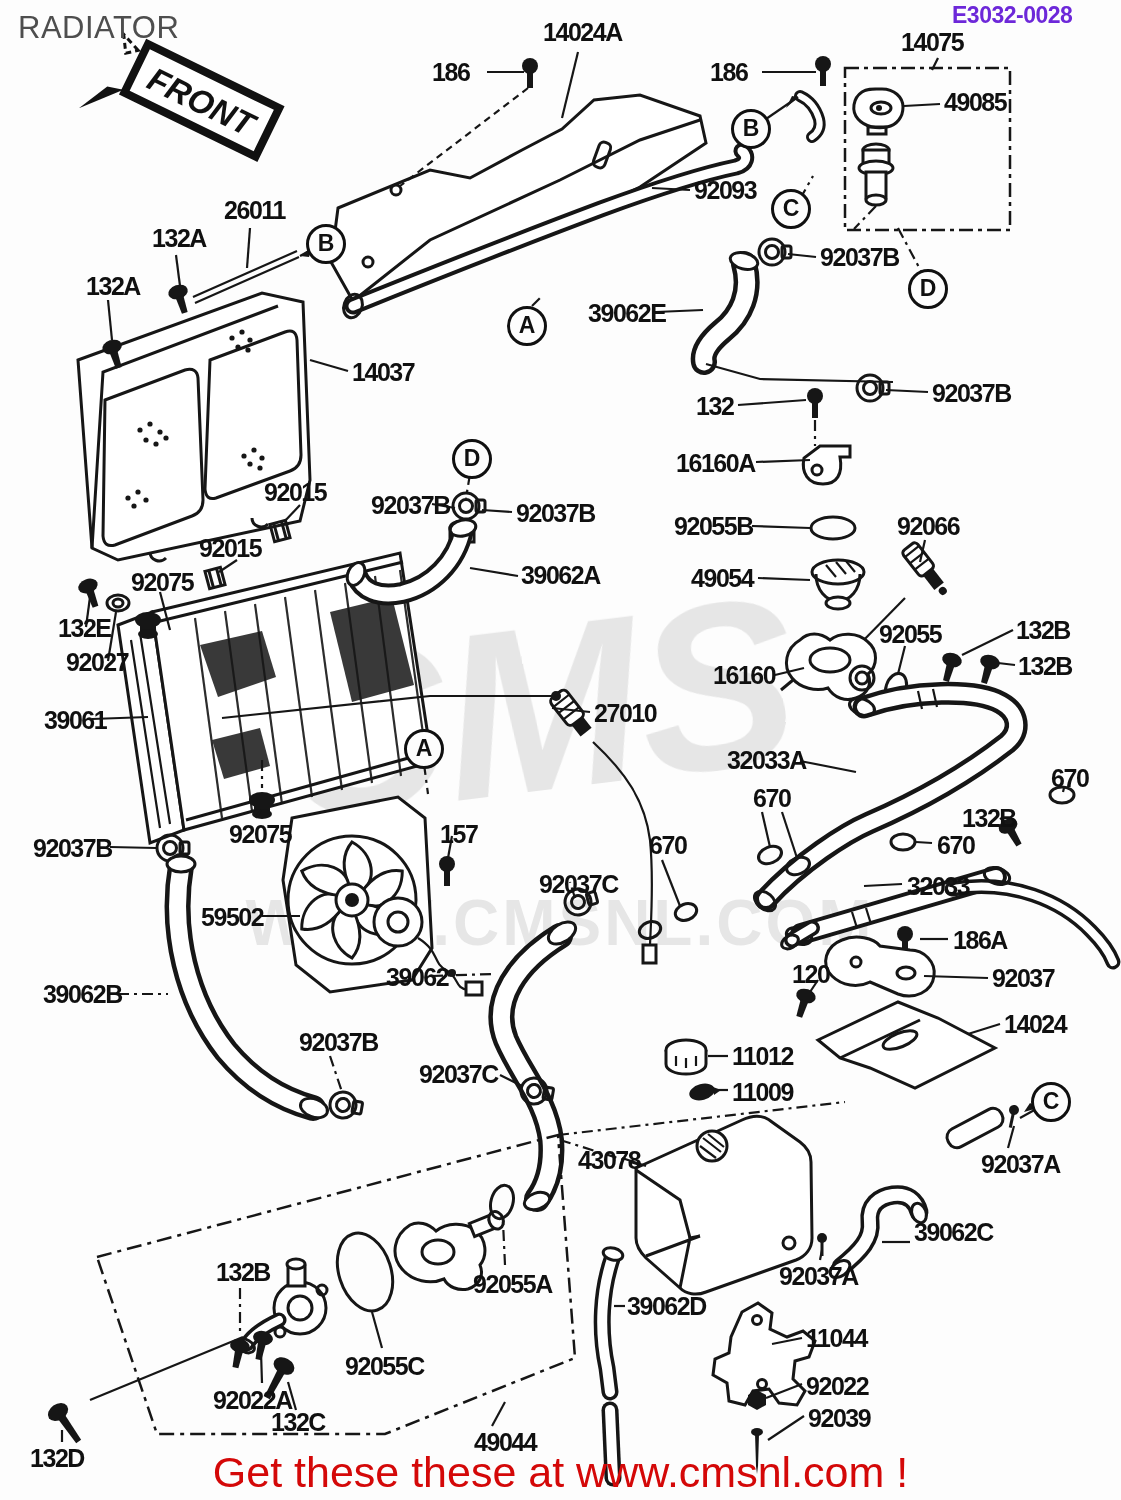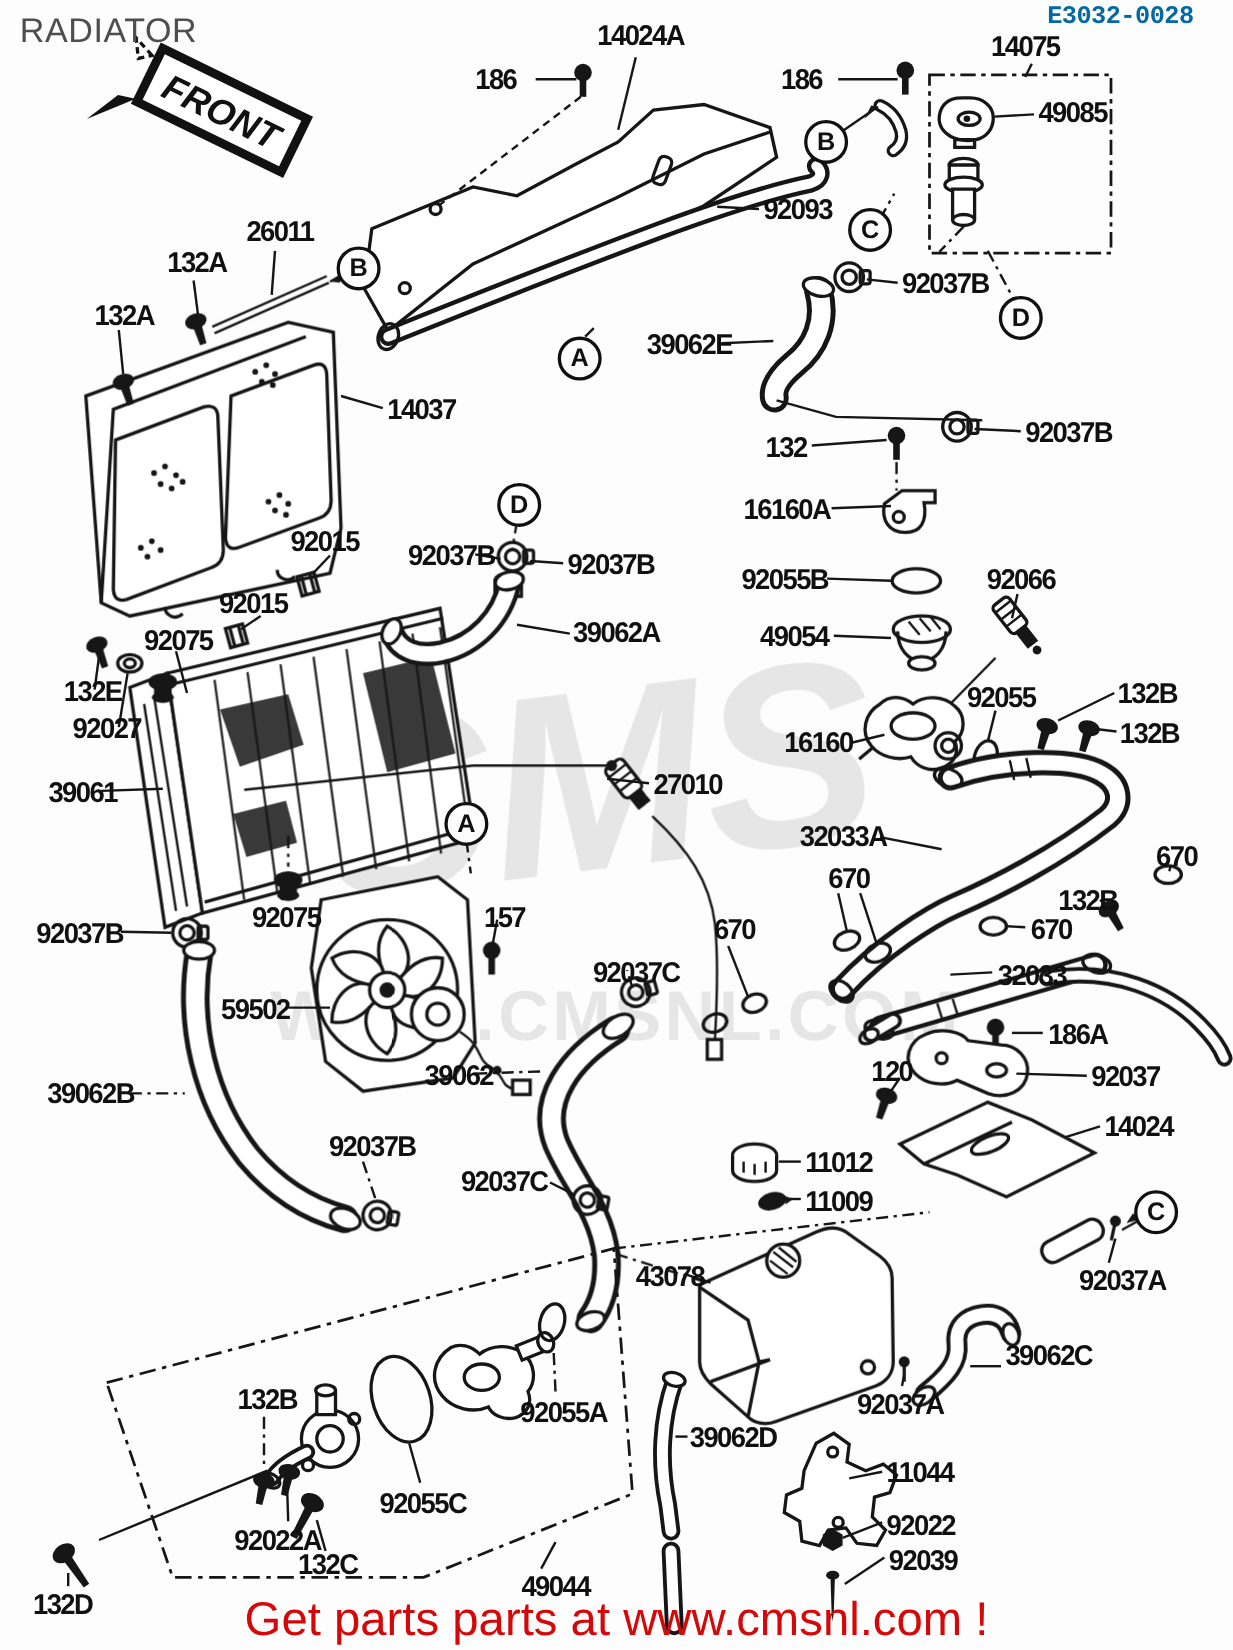--- a/index.html
+++ b/index.html
@@ -18,21 +18,21 @@
     position:absolute;width:34px;height:34px;border:3.5px solid #101010;
     border-radius:50%;background:#fdfdfd;color:#101010;font-weight:700;
     font-size:23px;text-align:center;line-height:33px;
   }
   .page-title{
     position:absolute;left:18px;top:10px;font-size:31px;color:#4e4e4e;
     letter-spacing:.5px;
   }
   .drawing-code{
     position:absolute;left:952px;top:2px;font-size:23px;font-weight:700;
-    color:#0369a1;letter-spacing:-0.5px;font-family:Liberation Mono, monospace;
+    color:#6d28d9;letter-spacing:-0.5px;
   }
   .footer-promo{
     position:absolute;left:0;top:1448px;width:1121px;text-align:center;
     font-size:43px;color:#d40808;letter-spacing:0;
   }
   svg text{font-family:"Liberation Sans",sans-serif;}
   .ln{stroke:#161616;stroke-width:2.2;fill:none;}
   .dd{stroke-dasharray:11 5 3 5;}
   .to{stroke:#161616;fill:none;stroke-linecap:round;}
   .ti{stroke:#ffffff;fill:none;stroke-linecap:round;}
@@ -588,13 +588,13 @@
     <div class="callout" style="left: 474px; top: 1428px;">49044</div>
     <div class="bubble" style="left: 306px; top: 224px;">B</div>
     <div class="bubble" style="left: 507px; top: 306px;">A</div>
     <div class="bubble" style="left: 731px; top: 109px;">B</div>
     <div class="bubble" style="left: 771px; top: 189px;">C</div>
     <div class="bubble" style="left: 908px; top: 269px;">D</div>
     <div class="bubble" style="left: 452px; top: 439px;">D</div>
     <div class="bubble" style="left: 404px; top: 729px;">A</div>
     <div class="bubble" style="left: 1031px; top: 1082px;">C</div>
   </div>
-<div class="footer-promo">Get parts parts at www.cmsnl.com !</div>
+<div class="footer-promo">Get these these at www.cmsnl.com !</div>
 
 </body></html>

